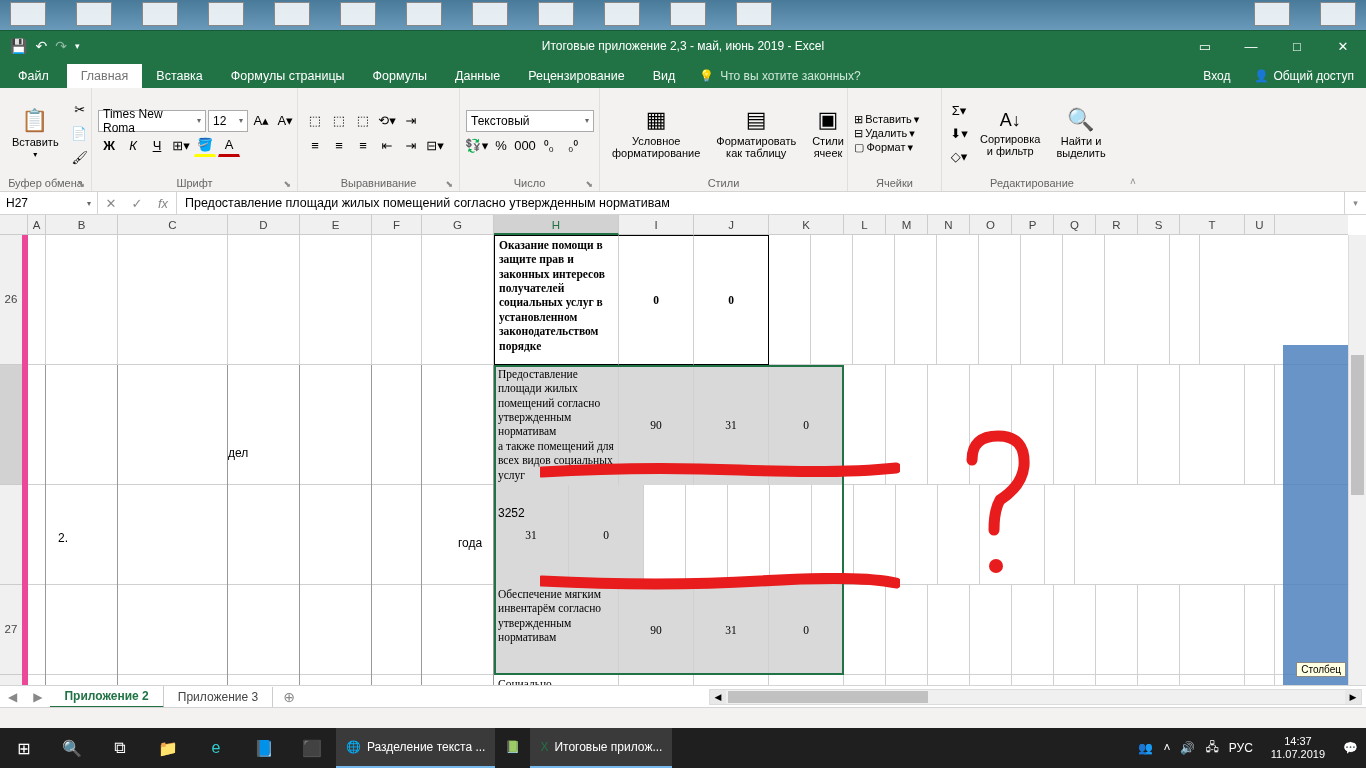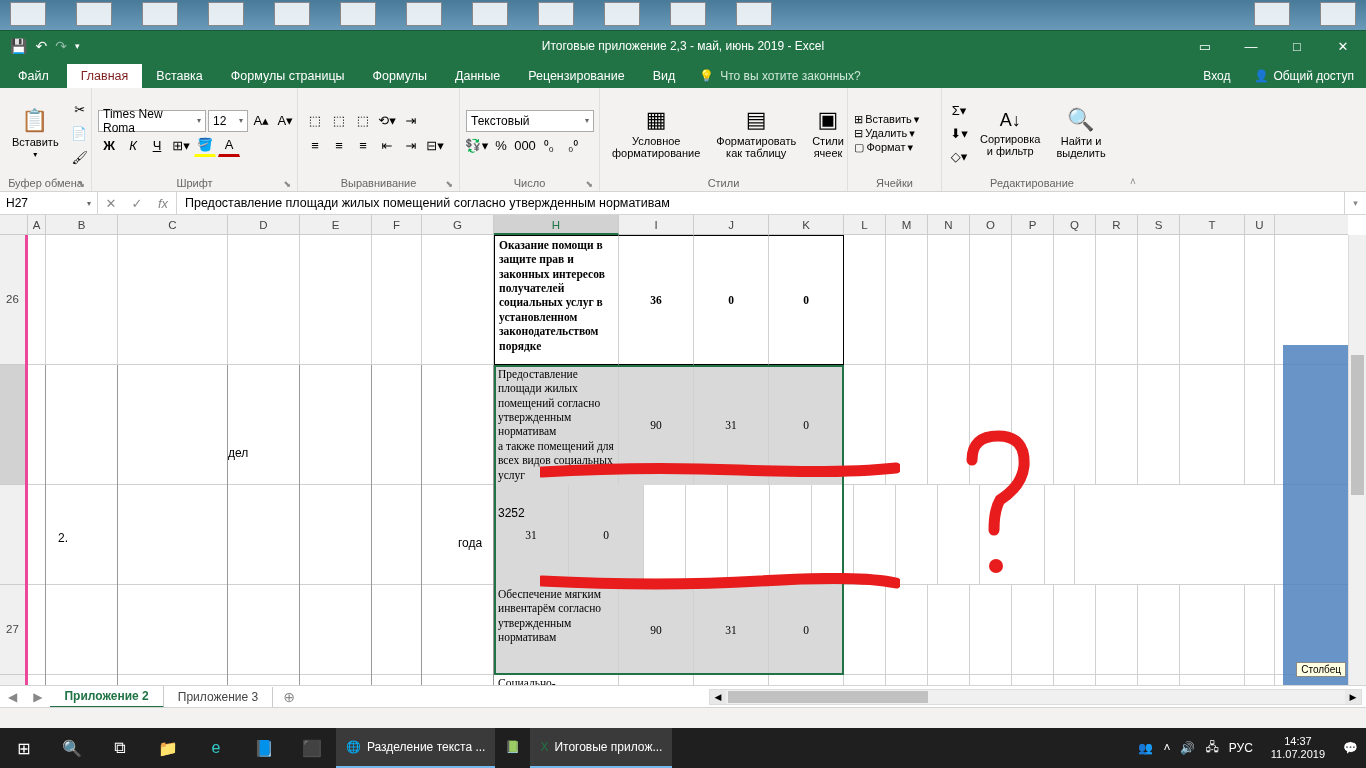--- a/index.html
+++ b/index.html
@@ -10,21 +10,21 @@
 .titlebar .qat { display: flex; align-items: center; gap: 8px; padding-left: 10px; }
 .titlebar .qat span { font-size: 14px; cursor: pointer; }
 .titlebar .title { position: absolute; left: 50%; transform: translateX(-50%); }
 .titlebar .winbtns { margin-left: auto; display: flex; }
 .titlebar .winbtns div { width: 46px; height: 30px; display: flex; align-items: center; justify-content: center; font-size: 13px; }
 .titlebar .ribbon-display { width: 30px; text-align: center; font-size: 11px; }
 
 
 .ribbontabs { height: 28px; background: #217346; display: flex; align-items: flex-end; padding-left: 0; }
 .ribbontabs .tab { padding: 5px 14px; color: #fff; font-size: 12.5px; cursor: pointer; }
-.ribbontabs .tab.active { background: #fff; color: #7f1d1d; }
+.ribbontabs .tab.active { background: #fff; color: #737373; }
 .ribbontabs .tab.file { background: #217346; color: #fff; padding: 5px 18px; }
 .ribbontabs .spacer { flex: 1; }
 .ribbontabs .telltext { color: #cfe8d9; font-size: 12px; padding: 5px 10px; display: flex; align-items: center; gap: 6px; }
 .ribbontabs .vhod { color: #fff; font-size: 12px; padding: 5px 12px; }
 .ribbontabs .share { color: #fff; font-size: 12px; padding: 5px 12px; display: flex; align-items: center; gap: 4px; }
 
 
 .ribbon { height: 110px; background: #f3f2f1; border-bottom: 1px solid #d4d4d4; display: flex; font-size: 11px; }
 .group { border-right: 1px solid #e1dfdd; padding: 4px 6px 2px; display: flex; flex-direction: column; }
 .group .body { flex: 1; display: flex; align-items: center; gap: 4px; }
@@ -49,21 +49,21 @@
 .fbtns span { width: 26px; text-align: center; color: #888; font-size: 13px; }
 .formula { flex: 1; padding: 0 8px; display: flex; align-items: center; font-size: 12.5px; }
 .fexpand { width: 22px; border-left: 1px solid #d4d4d4; display: flex; align-items: center; justify-content: center; font-size: 9px; color: #888; }
 
 
 .gridwrap { position: relative; height: 495px; background: #fff; overflow: hidden; }
 .selectall { position: absolute; left: 0; top: 0; width: 28px; height: 20px; background: #f0f0f0; border-right: 1px solid #ccc; border-bottom: 1px solid #ccc; }
 .colheads { position: absolute; left: 28px; top: 0; right: 18px; height: 20px; display: flex; background: #f0f0f0; border-bottom: 1px solid #ccc; }
 .colheads div { border-right: 1px solid #ccc; text-align: center; font-size: 11.5px; color: #444; line-height: 20px; }
 .colheads div.sel { background: #d2d2d2; color: #217346; border-bottom: 2px solid #217346; margin-bottom: -1px; }
-.rowheads { position: absolute; left: 0; top: 20px; width: 28px; bottom: 0; background: #f0f0f0; border-right: 3px solid #ec4899; }
+.rowheads { position: absolute; left: 0; top: 20px; width: 28px; bottom: 0; background: #f0f0f0; border-right: 6px solid #ec4899; }
 .rowheads div { border-bottom: 1px solid #ccc; text-align: center; font-size: 11.5px; color: #444; display: flex; align-items: center; justify-content: center; }
 .rowheads div.sel { background: #d2d2d2; color: #217346; }
 
 .cells { position: absolute; left: 28px; top: 20px; right: 18px; bottom: 0; }
 .cellrow { display: flex; border-bottom: 1px solid #d0d0d0; position: relative; }
 .cell { border-right: 1px solid #d0d0d0; font-family: "Times New Roman", serif; font-size: 11.5px; padding: 2px 4px; overflow: hidden; }
 .cell.bold { font-weight: bold; }
 .cell.center { text-align: center; display: flex; align-items: center; justify-content: center; }
 .cell.gray { background: #d9d9d9; }
 
@@ -360,21 +360,20 @@
   <div class="cells" id="cells">
         <div class="cellrow" style="height: 130px;">
           <div class="cell" style="width: 18px; height: 130px;"></div>
           <div class="cell" style="width: 72px; height: 130px;"></div>
           <div class="cell" style="width: 110px; height: 130px;"></div>
           <div class="cell" style="width: 72px; height: 130px;"></div>
           <div class="cell" style="width: 72px; height: 130px;"></div>
           <div class="cell" style="width: 50px; height: 130px;"></div>
           <div class="cell" style="width: 72px; height: 130px;"></div>
           <div class="cell bold" style="width: 125px; height: 130px; white-space: pre-line; line-height: 1.25; border-top: 1.5px solid rgb(0, 0, 0); border-bottom: 1.5px solid rgb(0, 0, 0); border-left: 1.5px solid rgb(0, 0, 0);">Оказание помощи в защите прав и законных интересов получателей социальных услуг в установленном законодательством порядке</div>
-          <div class="cell center bold" style="width: 75px; height: 130px; border-top: 1.5px solid rgb(0, 0, 0); border-bottom: 1.5px solid rgb(0, 0, 0);">36</div>
           <div class="cell center bold" style="width: 75px; height: 130px; border-top: 1.5px solid rgb(0, 0, 0); border-bottom: 1.5px solid rgb(0, 0, 0);">0</div>
           <div class="cell center bold" style="width: 75px; height: 130px; border-top: 1.5px solid rgb(0, 0, 0); border-bottom: 1.5px solid rgb(0, 0, 0); border-right: 1.5px solid rgb(0, 0, 0);">0</div>
           <div class="cell" style="width: 42px; height: 130px;"></div>
           <div class="cell" style="width: 42px; height: 130px;"></div>
           <div class="cell" style="width: 42px; height: 130px;"></div>
           <div class="cell" style="width: 42px; height: 130px;"></div>
           <div class="cell" style="width: 42px; height: 130px;"></div>
           <div class="cell" style="width: 42px; height: 130px;"></div>
           <div class="cell" style="width: 42px; height: 130px;"></div>
           <div class="cell" style="width: 42px; height: 130px;"></div>
@@ -442,21 +441,21 @@
           <div class="cell" style="width: 42px; height: 90px;"></div>
           <div class="cell" style="width: 42px; height: 90px;"></div>
           <div class="cell" style="width: 42px; height: 90px;"></div>
           <div class="cell" style="width: 42px; height: 90px;"></div>
           <div class="cell" style="width: 42px; height: 90px;"></div>
           <div class="cell" style="width: 42px; height: 90px;"></div>
           <div class="cell" style="width: 42px; height: 90px;"></div>
           <div class="cell" style="width: 65px; height: 90px;"></div>
           <div class="cell" style="width: 30px; height: 90px;"></div>
         </div>
-        <div class="cellrow" style="height: 20px; align-items: center;">
+        <div class="cellrow" style="height: 20px;">
           <div class="cell" style="width: 18px; height: 20px; border-right: 1px solid rgb(153, 153, 153);"></div>
           <div class="cell" style="width: 72px; height: 20px; border-right: 1px solid rgb(153, 153, 153);"></div>
           <div class="cell" style="width: 110px; height: 20px; border-right: 1px solid rgb(153, 153, 153);"></div>
           <div class="cell" style="width: 72px; height: 20px; border-right: 1px solid rgb(153, 153, 153);"></div>
           <div class="cell" style="width: 72px; height: 20px; border-right: 1px solid rgb(153, 153, 153);"></div>
           <div class="cell" style="width: 50px; height: 20px; border-right: 1px solid rgb(153, 153, 153);"></div>
           <div class="cell" style="width: 72px; height: 20px; border-right: 1px solid rgb(153, 153, 153);"></div>
           <div class="cell" style="width: 125px; height: 20px; white-space: pre-line; line-height: 1.25;">Социально-</div>
           <div class="cell center" style="width: 75px; height: 20px;"></div>
           <div class="cell center" style="width: 75px; height: 20px;"></div>

